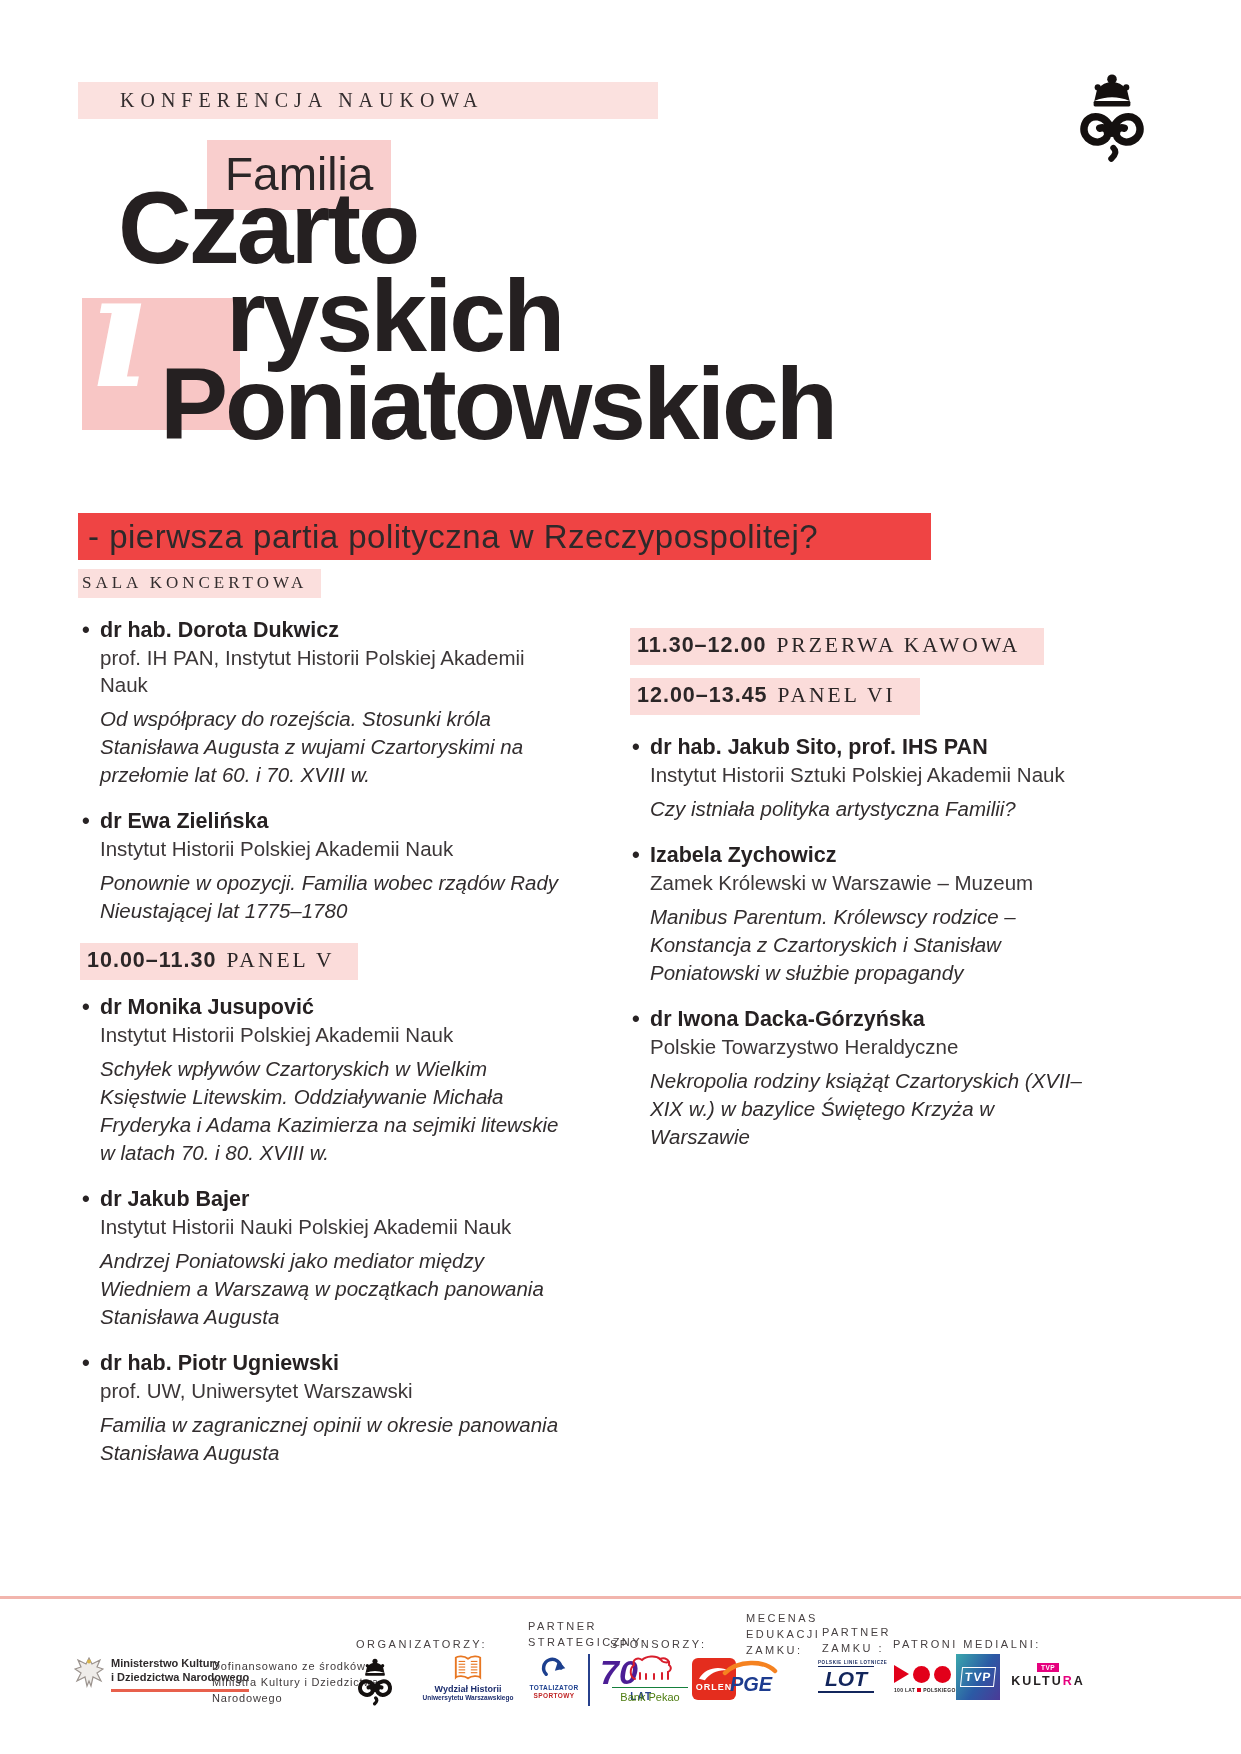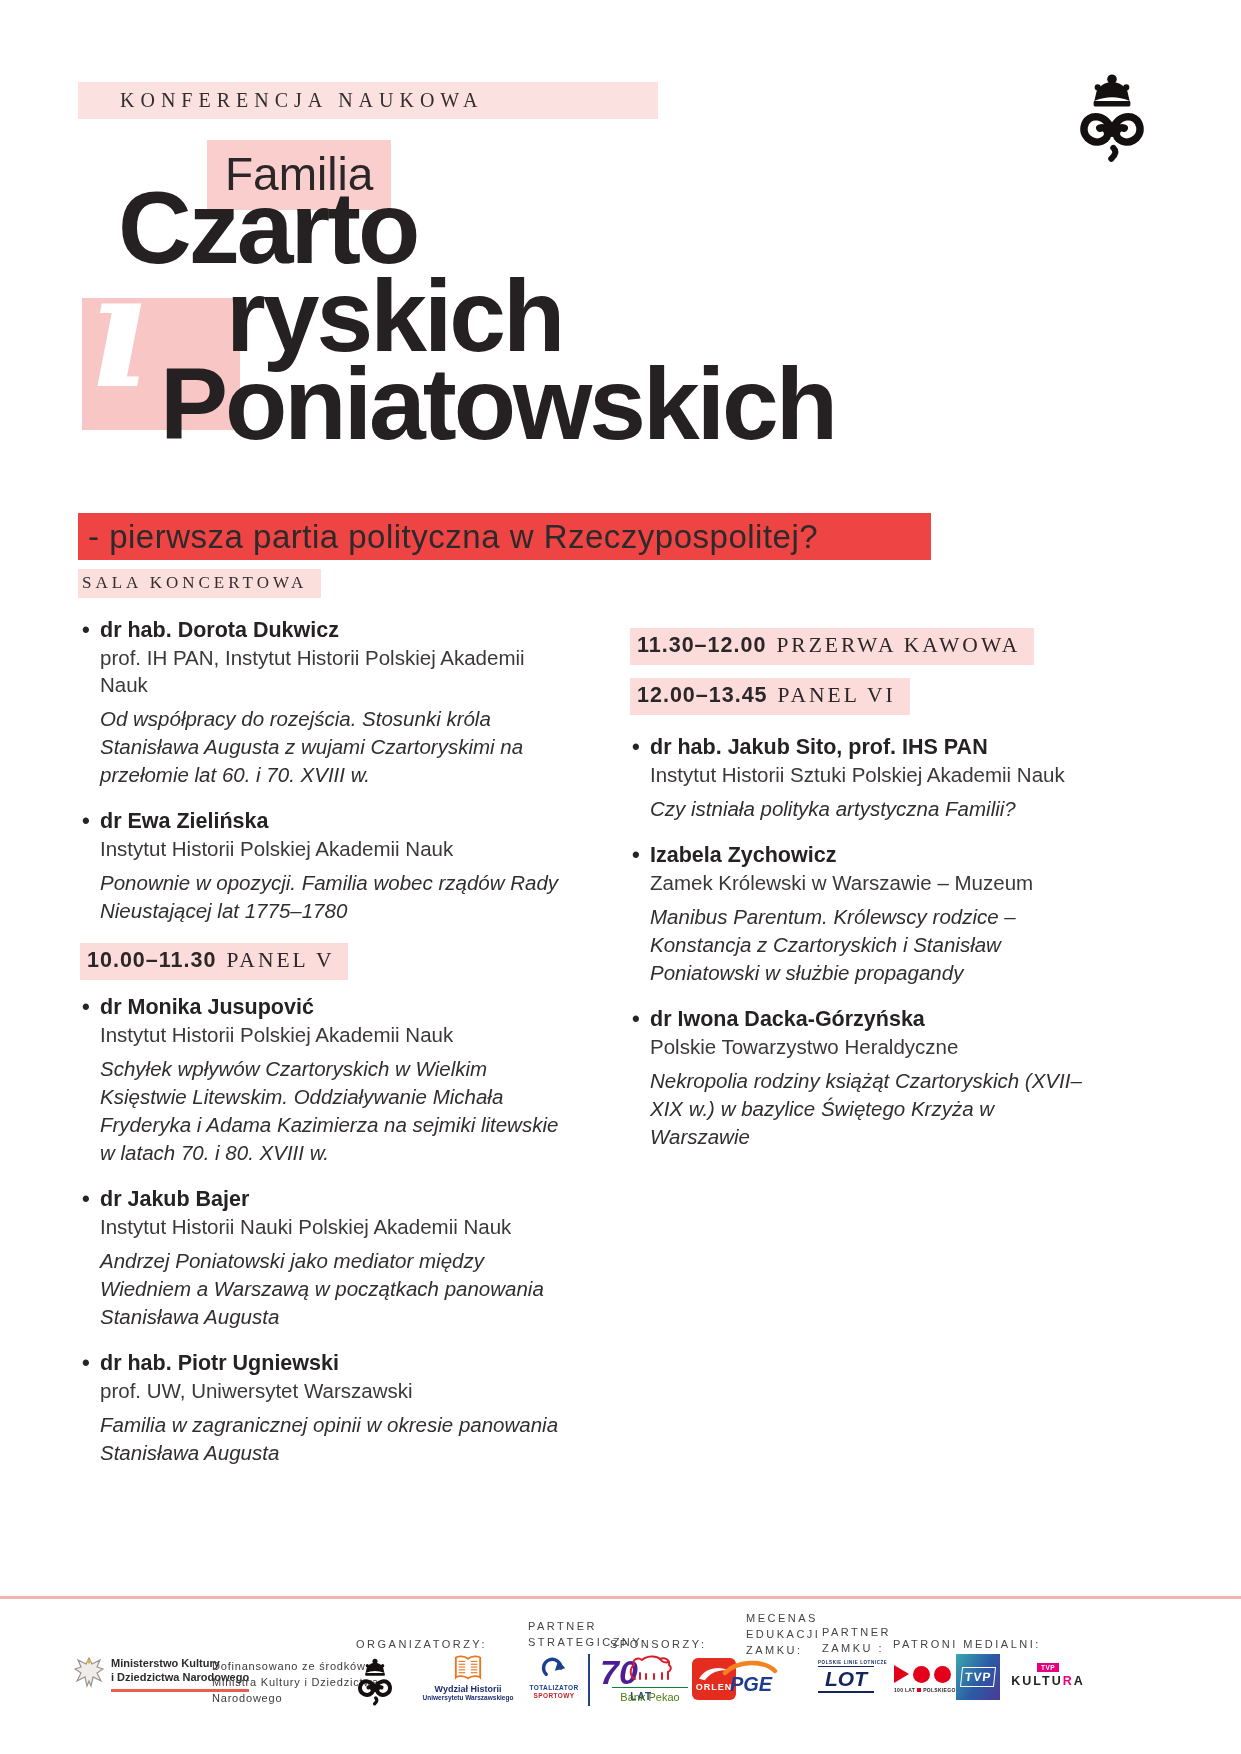--- a/index.html
+++ b/index.html
@@ -55,21 +55,21 @@
   .talk-head { display:flex; align-items:baseline; }
   .bullet { width:18px; margin-left:2px; font-size:22px; font-weight:700; flex:none; }
   .talk-name { font-size:21.5px; line-height:28px; font-weight:700; color:#262122; }
   .talk-body { margin-left:20px; }
   .affil { font-size:20.5px; line-height:27px; color:#3c3738; }
   .paper { font-size:20.5px; line-height:28px; font-style:italic; color:#322d2e; margin-top:7px; }
 
   .date-heading { font-size:37px; font-weight:700; letter-spacing:7px; margin:6px 0 24px 0; color:#242021; }
 
   .session-header {
-    display:table; background:#fbdcda; padding:5px 14px 7px 7px; margin:0 0 13px 0; white-space:nowrap;
+    display:table; background:#fbdcda; padding:5px 24px 7px 7px; margin:0 0 13px 0; white-space:nowrap;
   }
   .session-time { font-size:21.5px; font-weight:700; letter-spacing:1px; color:#2b2627; }
   .session-label {
     font-family:"Liberation Serif","DejaVu Serif",serif;
     font-size:21.5px; letter-spacing:3px; margin-left:10px; color:#2b2627;
   }
   .mb18 { margin-bottom:18px !important; }
 
   
   .footer-divider { position:absolute; top:1596px; left:0; width:1241px; height:3px; background:#f2b5ad; }

